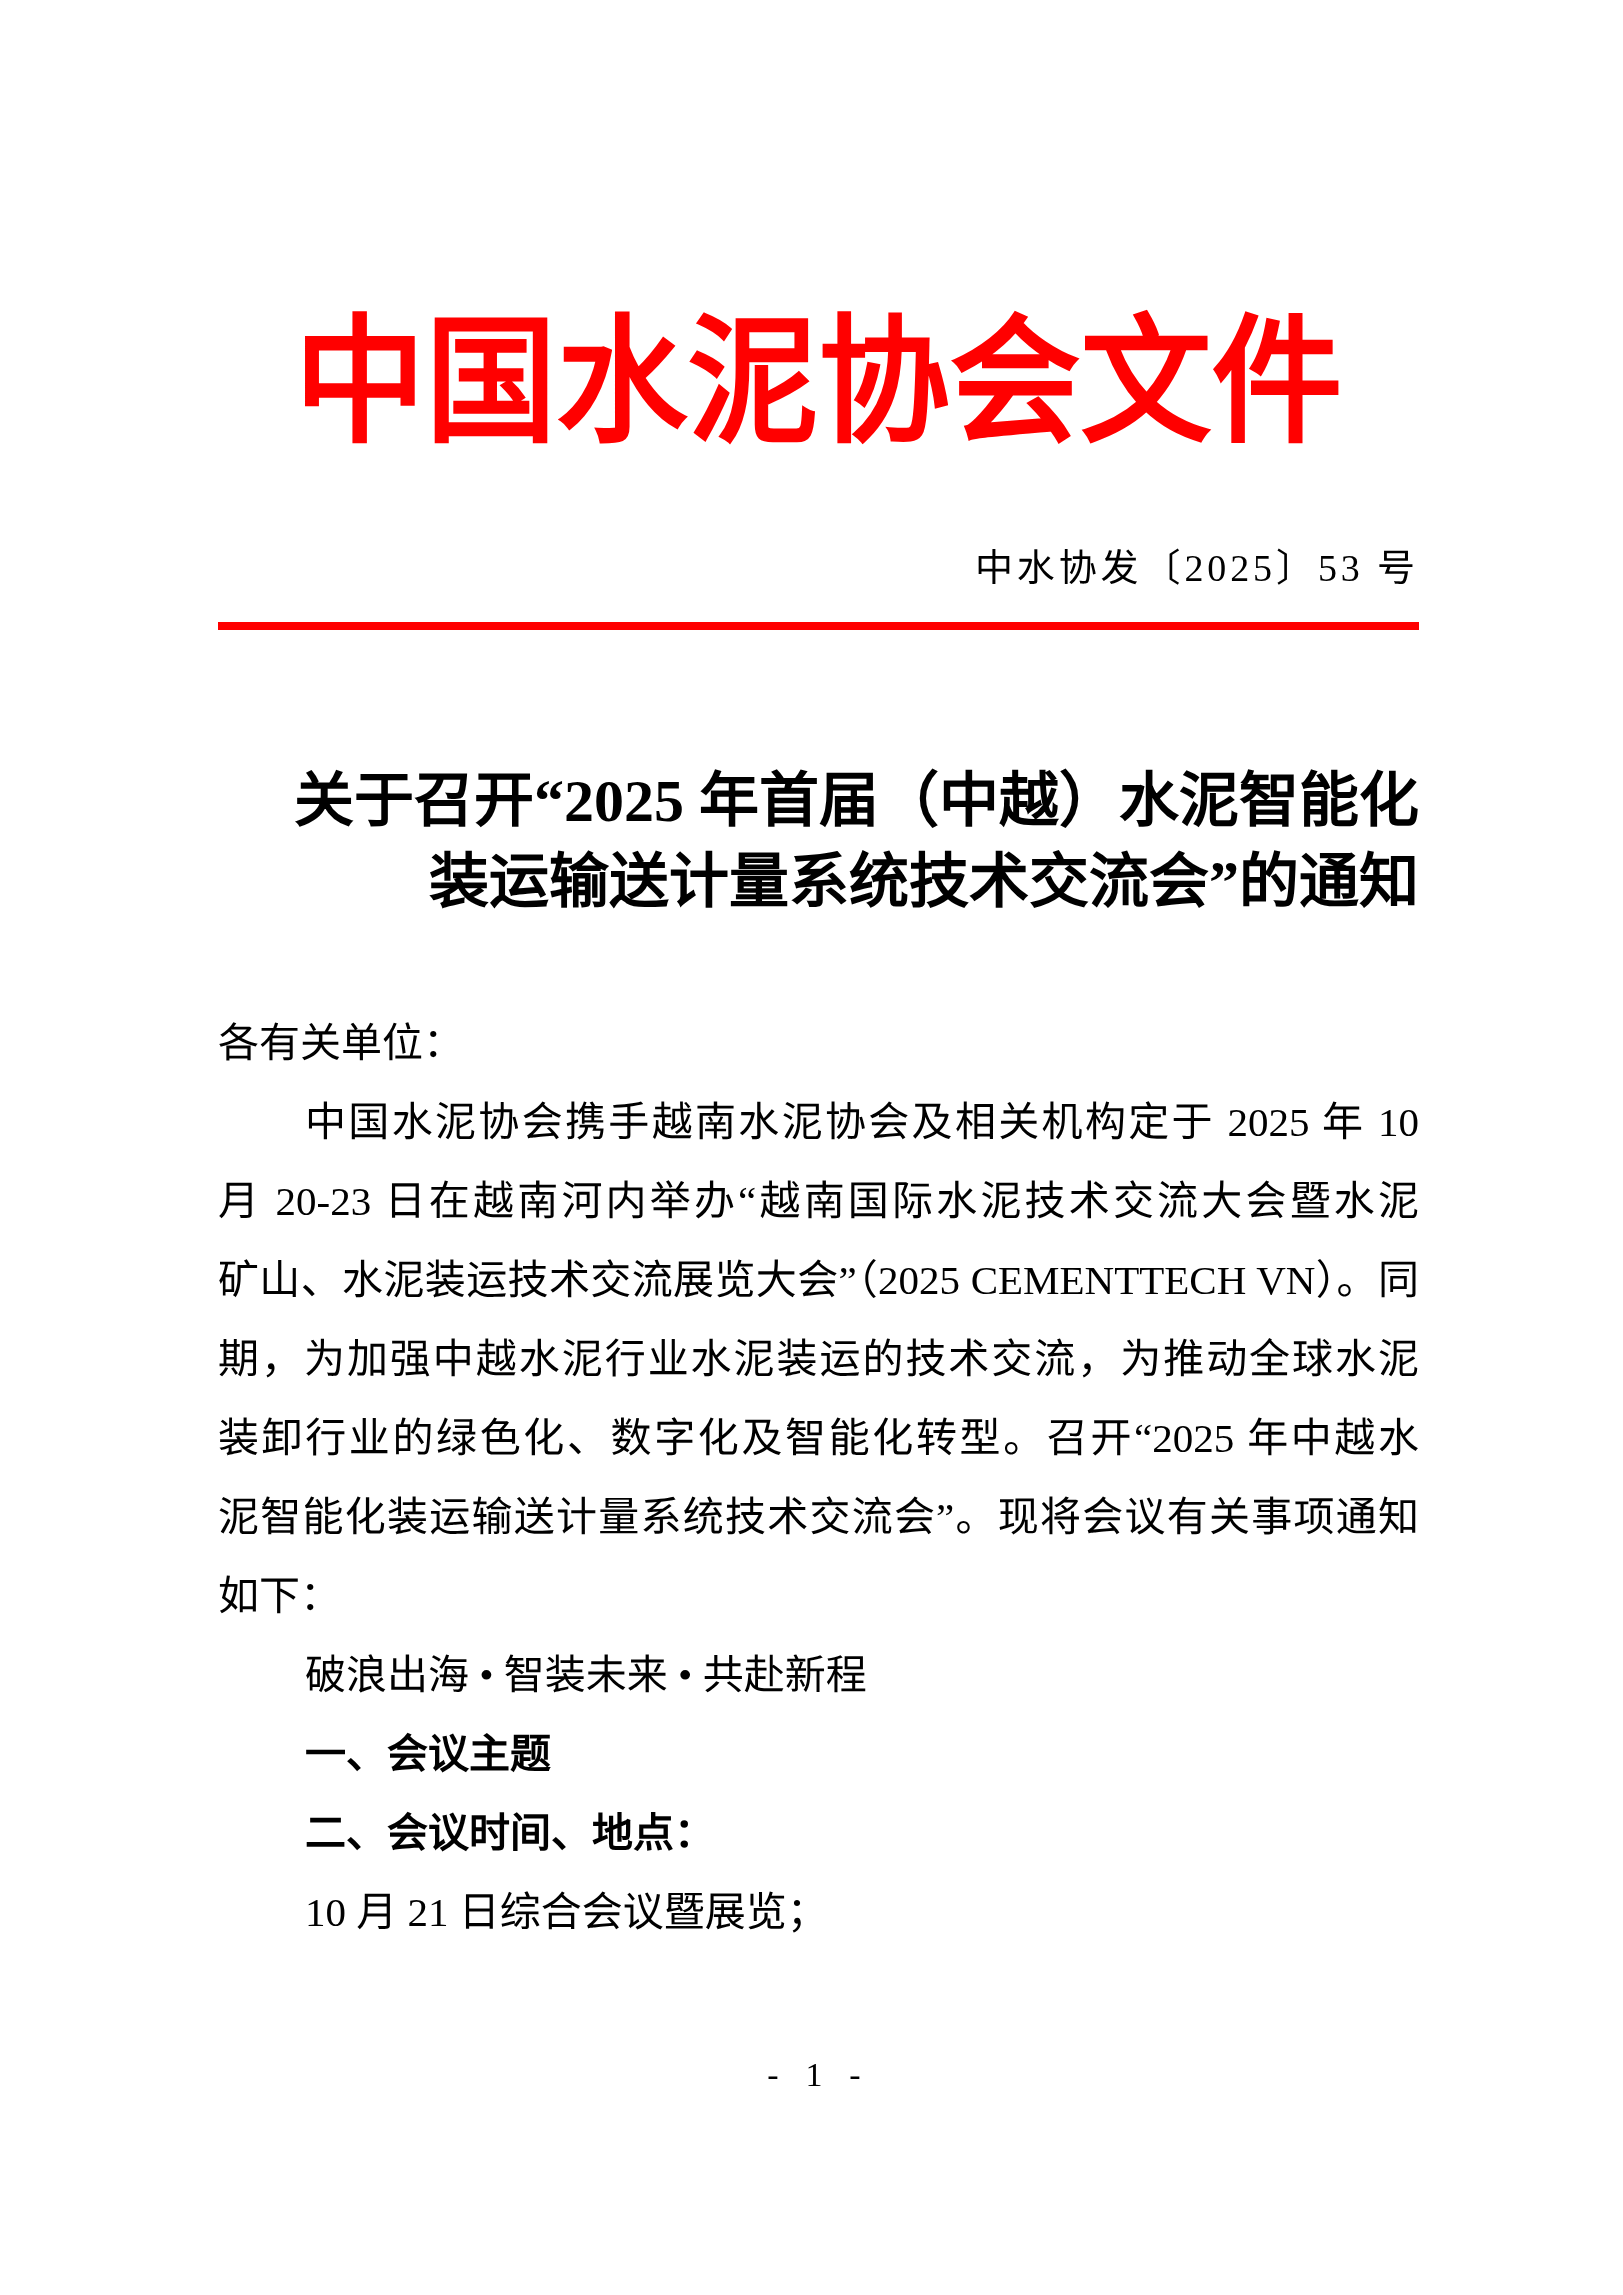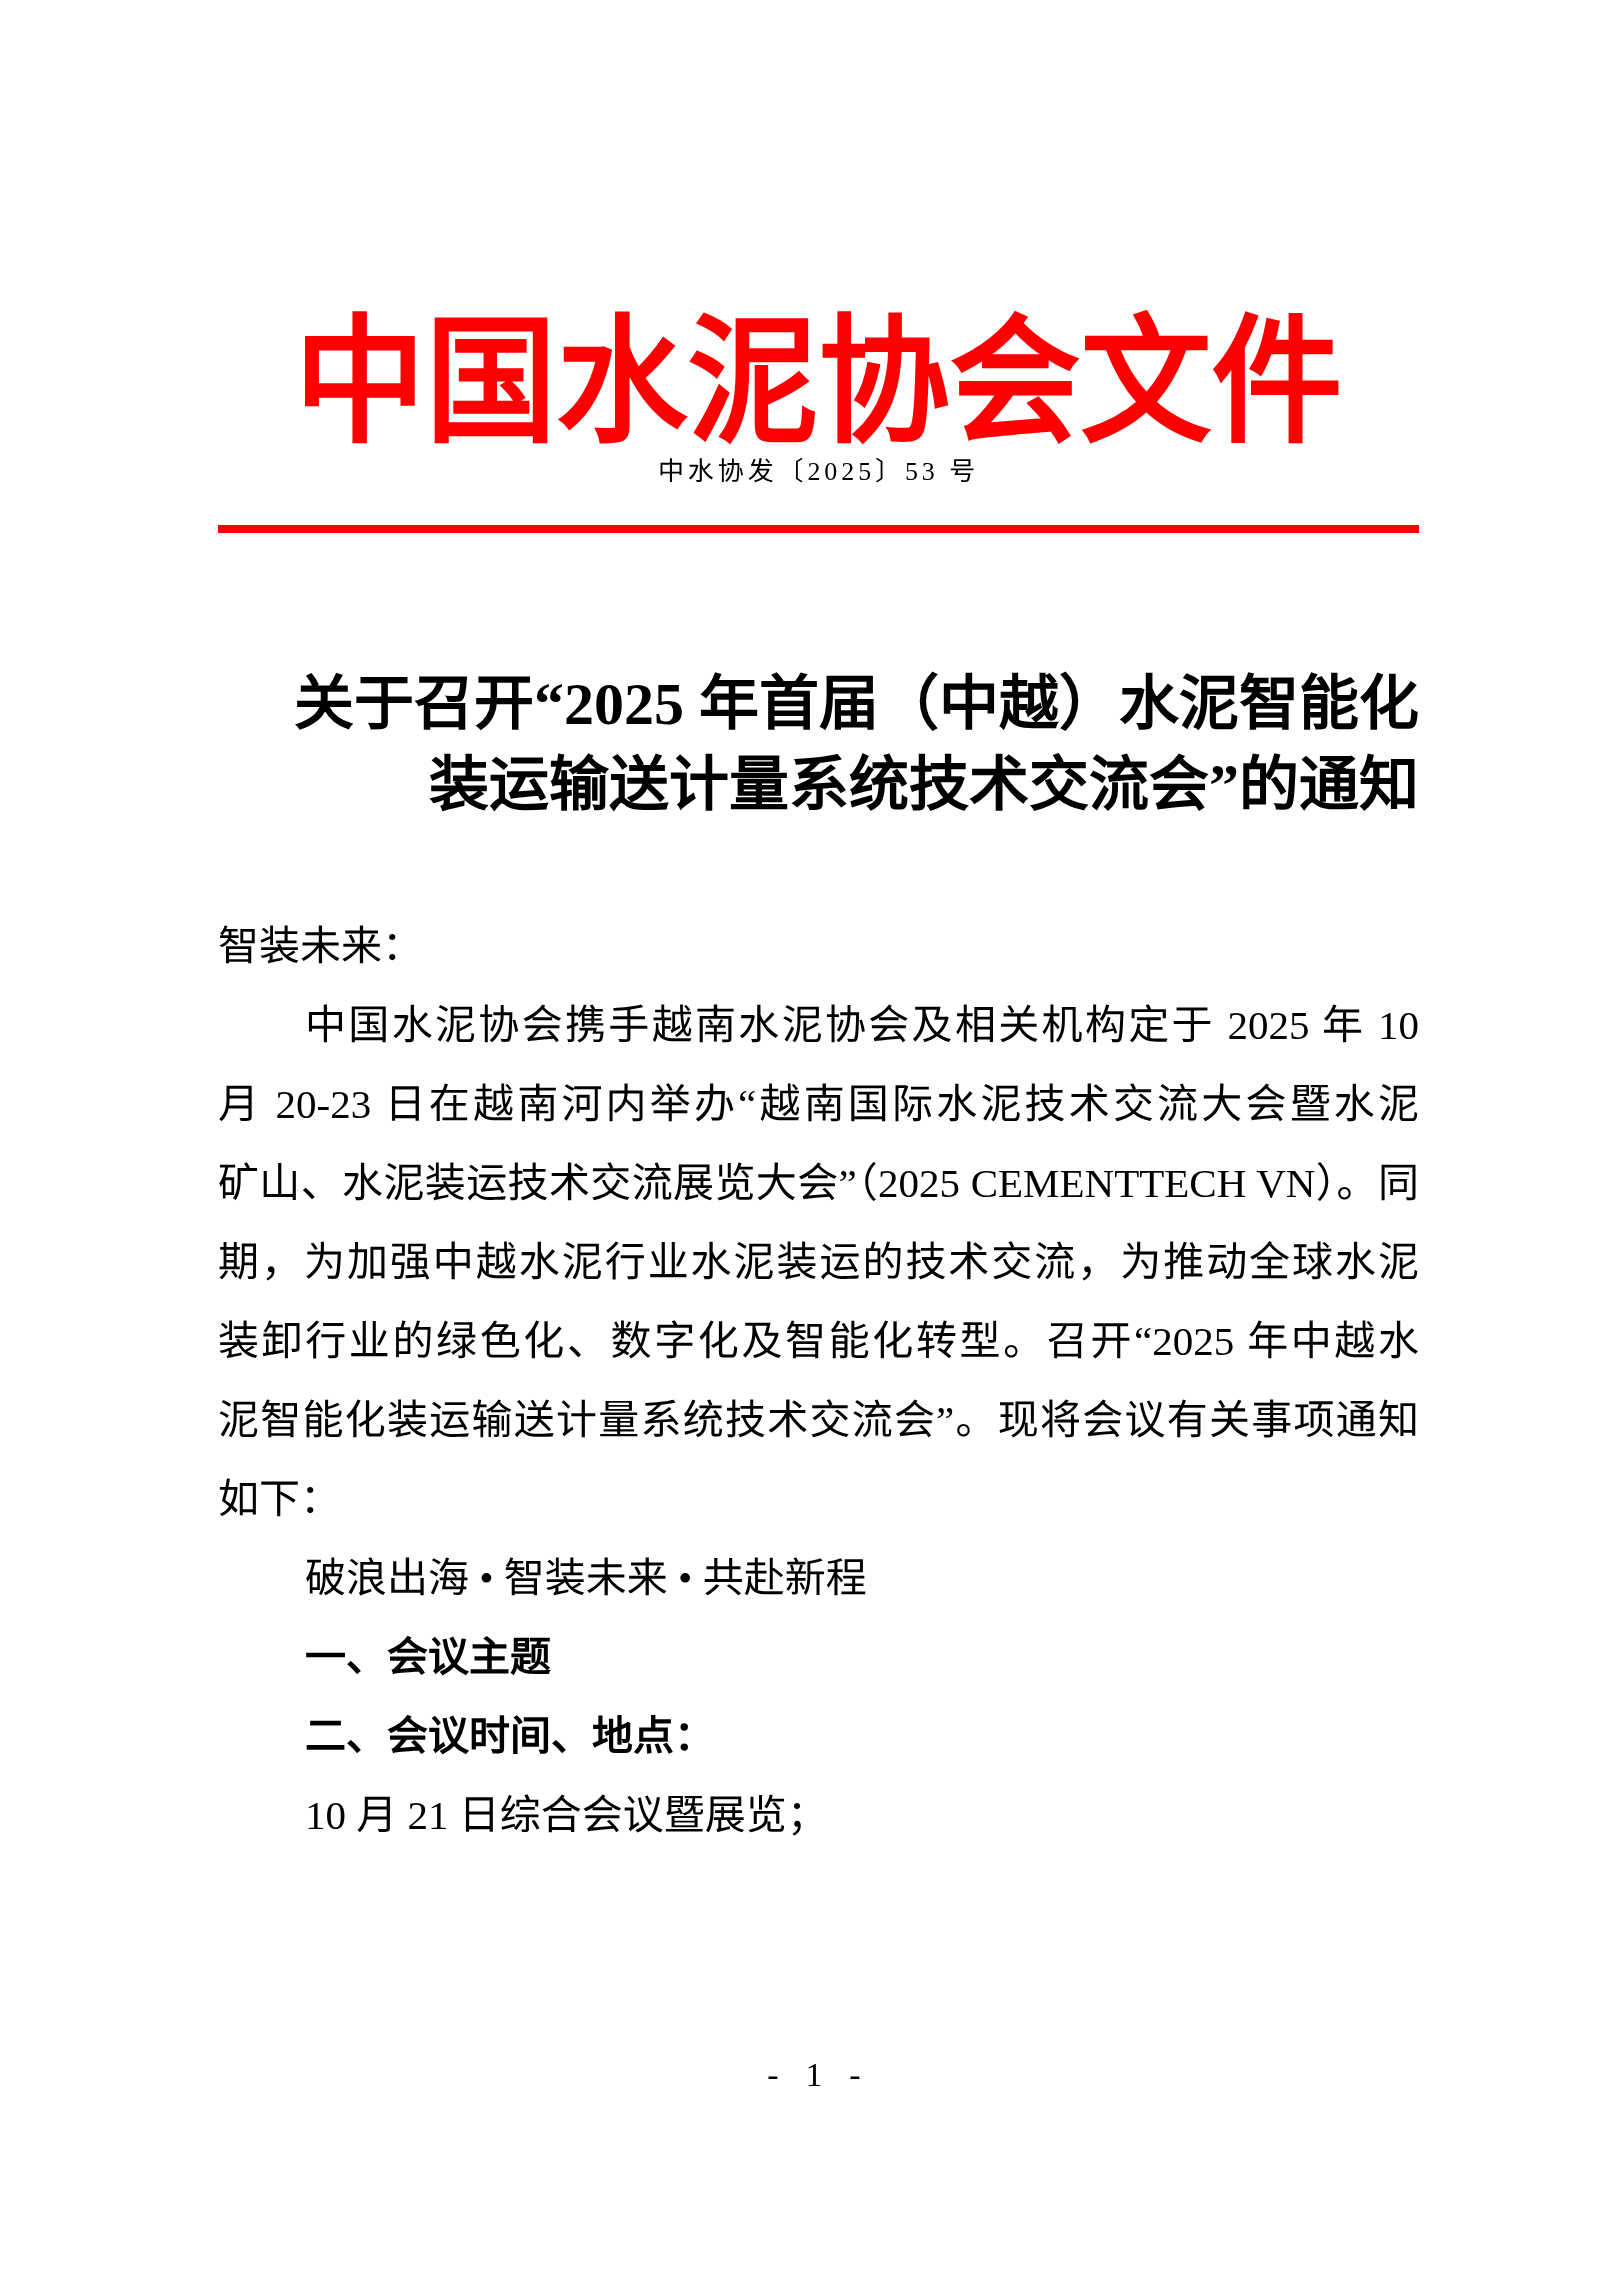--- a/index.html
+++ b/index.html
@@ -29,23 +29,24 @@
     text-align: center;
     color: #ff0000;
     white-space: nowrap;
     transform: scaleY(1.06);
     transform-origin: center top;
     letter-spacing: 0px;
     font-family: "Liberation Serif", "DejaVu Serif", serif;
   }
   
   .doc-number {
-    font-size: 26px;
+    margin-top: 97px;
+    font-size: 38px;
     line-height: 41px;
-    text-align: center;
+    text-align: right;
     letter-spacing: 3.9px;
   }
   
   .red-rule {
     margin-top: 33px;
     height: 7.9px;
     background: #ff0000;
   }
   
   .doc-title {
@@ -97,21 +98,21 @@
     <div class="doc-number">中水协发〔2025〕53 号</div>
 
     <div class="red-rule"></div>
 
     <div class="doc-title">
       <div>关于召开“2025 年首届（中越）水泥智能化</div>
       <div>装运输送计量系统技术交流会”的通知</div>
     </div>
 
     <div class="body-text">
-      <div class="line">智装未来：</div>
+      <div class="line">各有关单位：</div>
 
       <div class="line justify first-indent">中国水泥协会携手越南水泥协会及相关机构定于 2025 年 10</div>
       <div class="line justify">月 20-23 日在越南河内举办“越南国际水泥技术交流大会暨水泥</div>
       <div class="line justify">矿山、水泥装运技术交流展览大会”（2025 CEMENTTECH VN）。同</div>
       <div class="line justify">期，为加强中越水泥行业水泥装运的技术交流，为推动全球水泥</div>
       <div class="line justify">装卸行业的绿色化、数字化及智能化转型。召开“2025 年中越水</div>
       <div class="line justify">泥智能化装运输送计量系统技术交流会”。现将会议有关事项通知</div>
       <div class="line">如下：</div>
 
       <div class="line indent">破浪出海 • 智装未来 • 共赴新程</div>

